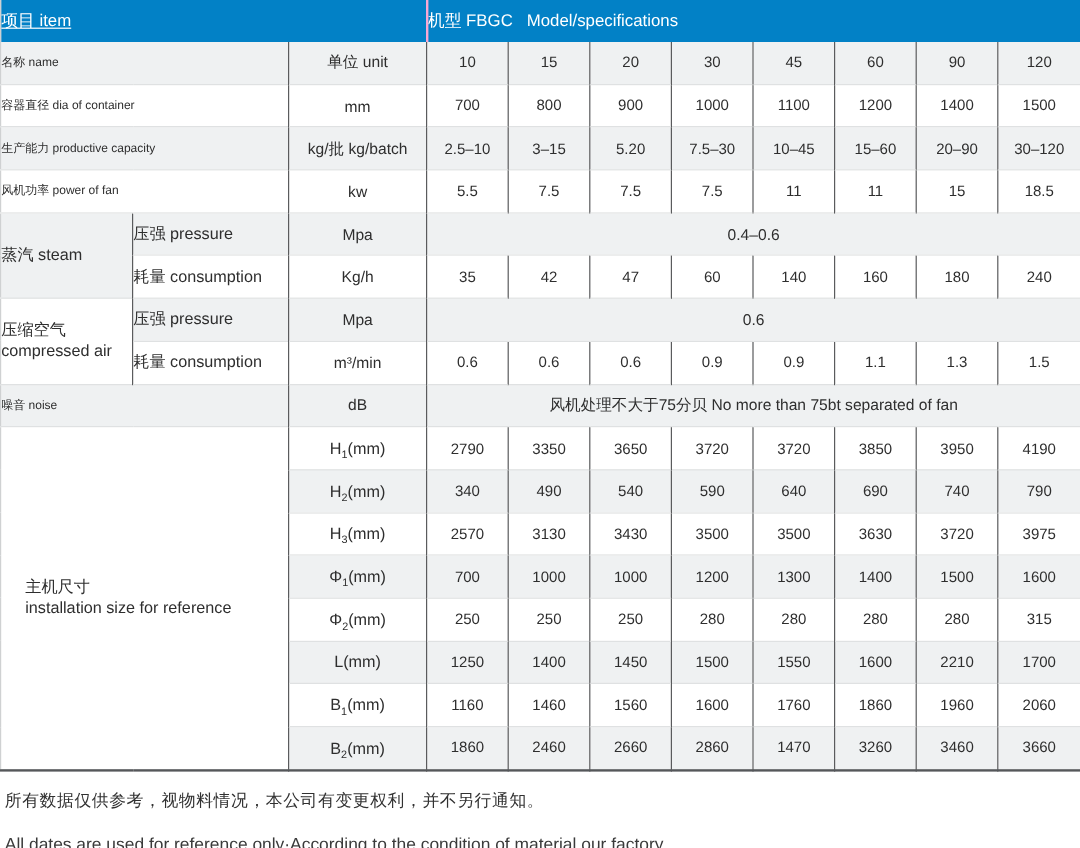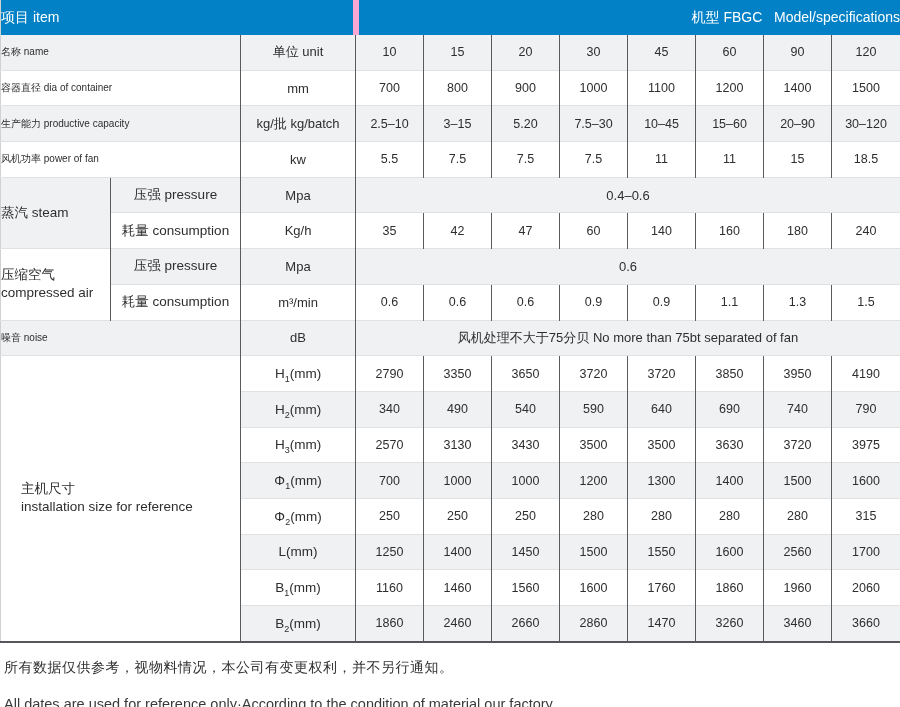--- a/index.html
+++ b/index.html
@@ -13,32 +13,32 @@
     border-left:1px solid #cfd1d2;border-right:1px solid #6a6c6e;
     border-bottom:2px solid #55575a;
   }
   table.spec th, table.spec td{
     padding:0;overflow:hidden;vertical-align:middle;
   }
   thead th{
     height:35px;background:var(--hdr,#0281c6);color:#fff;
     font-size:14px;font-weight:normal;white-space:pre;
   }
-  th.h-item{text-align:left;padding-left:14px;}
-  th.h-model{text-align:right;border-left:6px solid #f9a8d4;}
+  th.h-item{text-align:left;padding-left:14px;text-decoration:underline;}
+  th.h-model{text-align:left;border-left:2px solid #f9a8d4;}
   tbody td{height:34.7px;font-size:12.5px;text-align:center;border-top:1px solid #dfe1e2;}
   tbody tr:first-child td{border-top:none;}
   tr.gray td{background:#eff1f2;}
   tr.white td{background:#ffffff;}
   td.bg-white{background:#ffffff !important;}
   td.bg-gray{background:#eff1f2 !important;}
   td.c-label{text-align:left;padding-left:14px;font-size:10px;}
   td.c-group{text-align:left;padding-left:12px;font-size:13.5px;line-height:1.35;}
   td.c-group.wide{padding-left:20px;margin-top:47px;}
-  td.c-sub{text-align:center;padding-left:8px;font-size:13.5px;}
+  td.c-sub{text-align:left;padding-left:8px;font-size:13.5px;}
   td.c-unit{font-size:13px;}
   td.c-sizelabel{font-size:13.5px;}
   td.c-sub, td.c-unit, td.c-value, td.c-span, td.c-sizelabel{
     border-left:1px solid #5a5b5d;
   }
   td.c-span{font-size:13px;}
   td sub{font-size:9px;line-height:0;}
   .footer{padding:16px 4px 0 4px;color:#313131;}
   .footer .zh{font-size:14px;margin-bottom:18px;letter-spacing:0.5px;}
   .footer .en{font-size:14.5px;line-height:1.25;color:#3a3a3a;}
@@ -220,21 +220,21 @@
           <td class="c-value">315</td>
         </tr>
         <tr class="gray">
           <td class="c-sizelabel">L(mm)</td>
           <td class="c-value">1250</td>
           <td class="c-value">1400</td>
           <td class="c-value">1450</td>
           <td class="c-value">1500</td>
           <td class="c-value">1550</td>
           <td class="c-value">1600</td>
-          <td class="c-value">2560</td>
+          <td class="c-value">2210</td>
           <td class="c-value">1700</td>
         </tr>
         <tr class="white">
           <td class="c-sizelabel"><span>B</span><sub>1</sub><span>(mm)</span></td>
           <td class="c-value">1160</td>
           <td class="c-value">1460</td>
           <td class="c-value">1560</td>
           <td class="c-value">1600</td>
           <td class="c-value">1760</td>
           <td class="c-value">1860</td>

